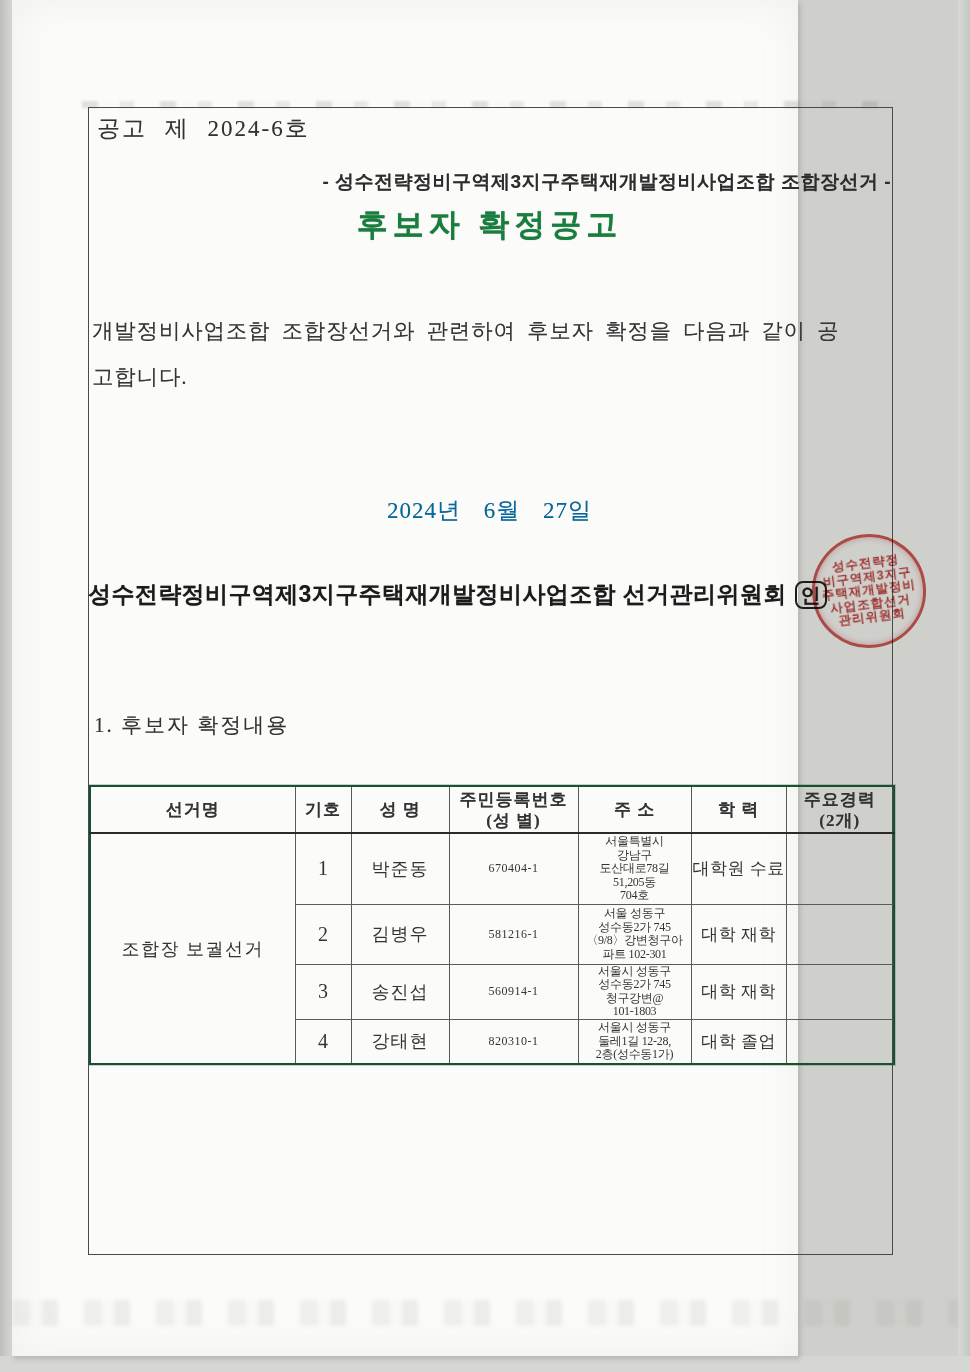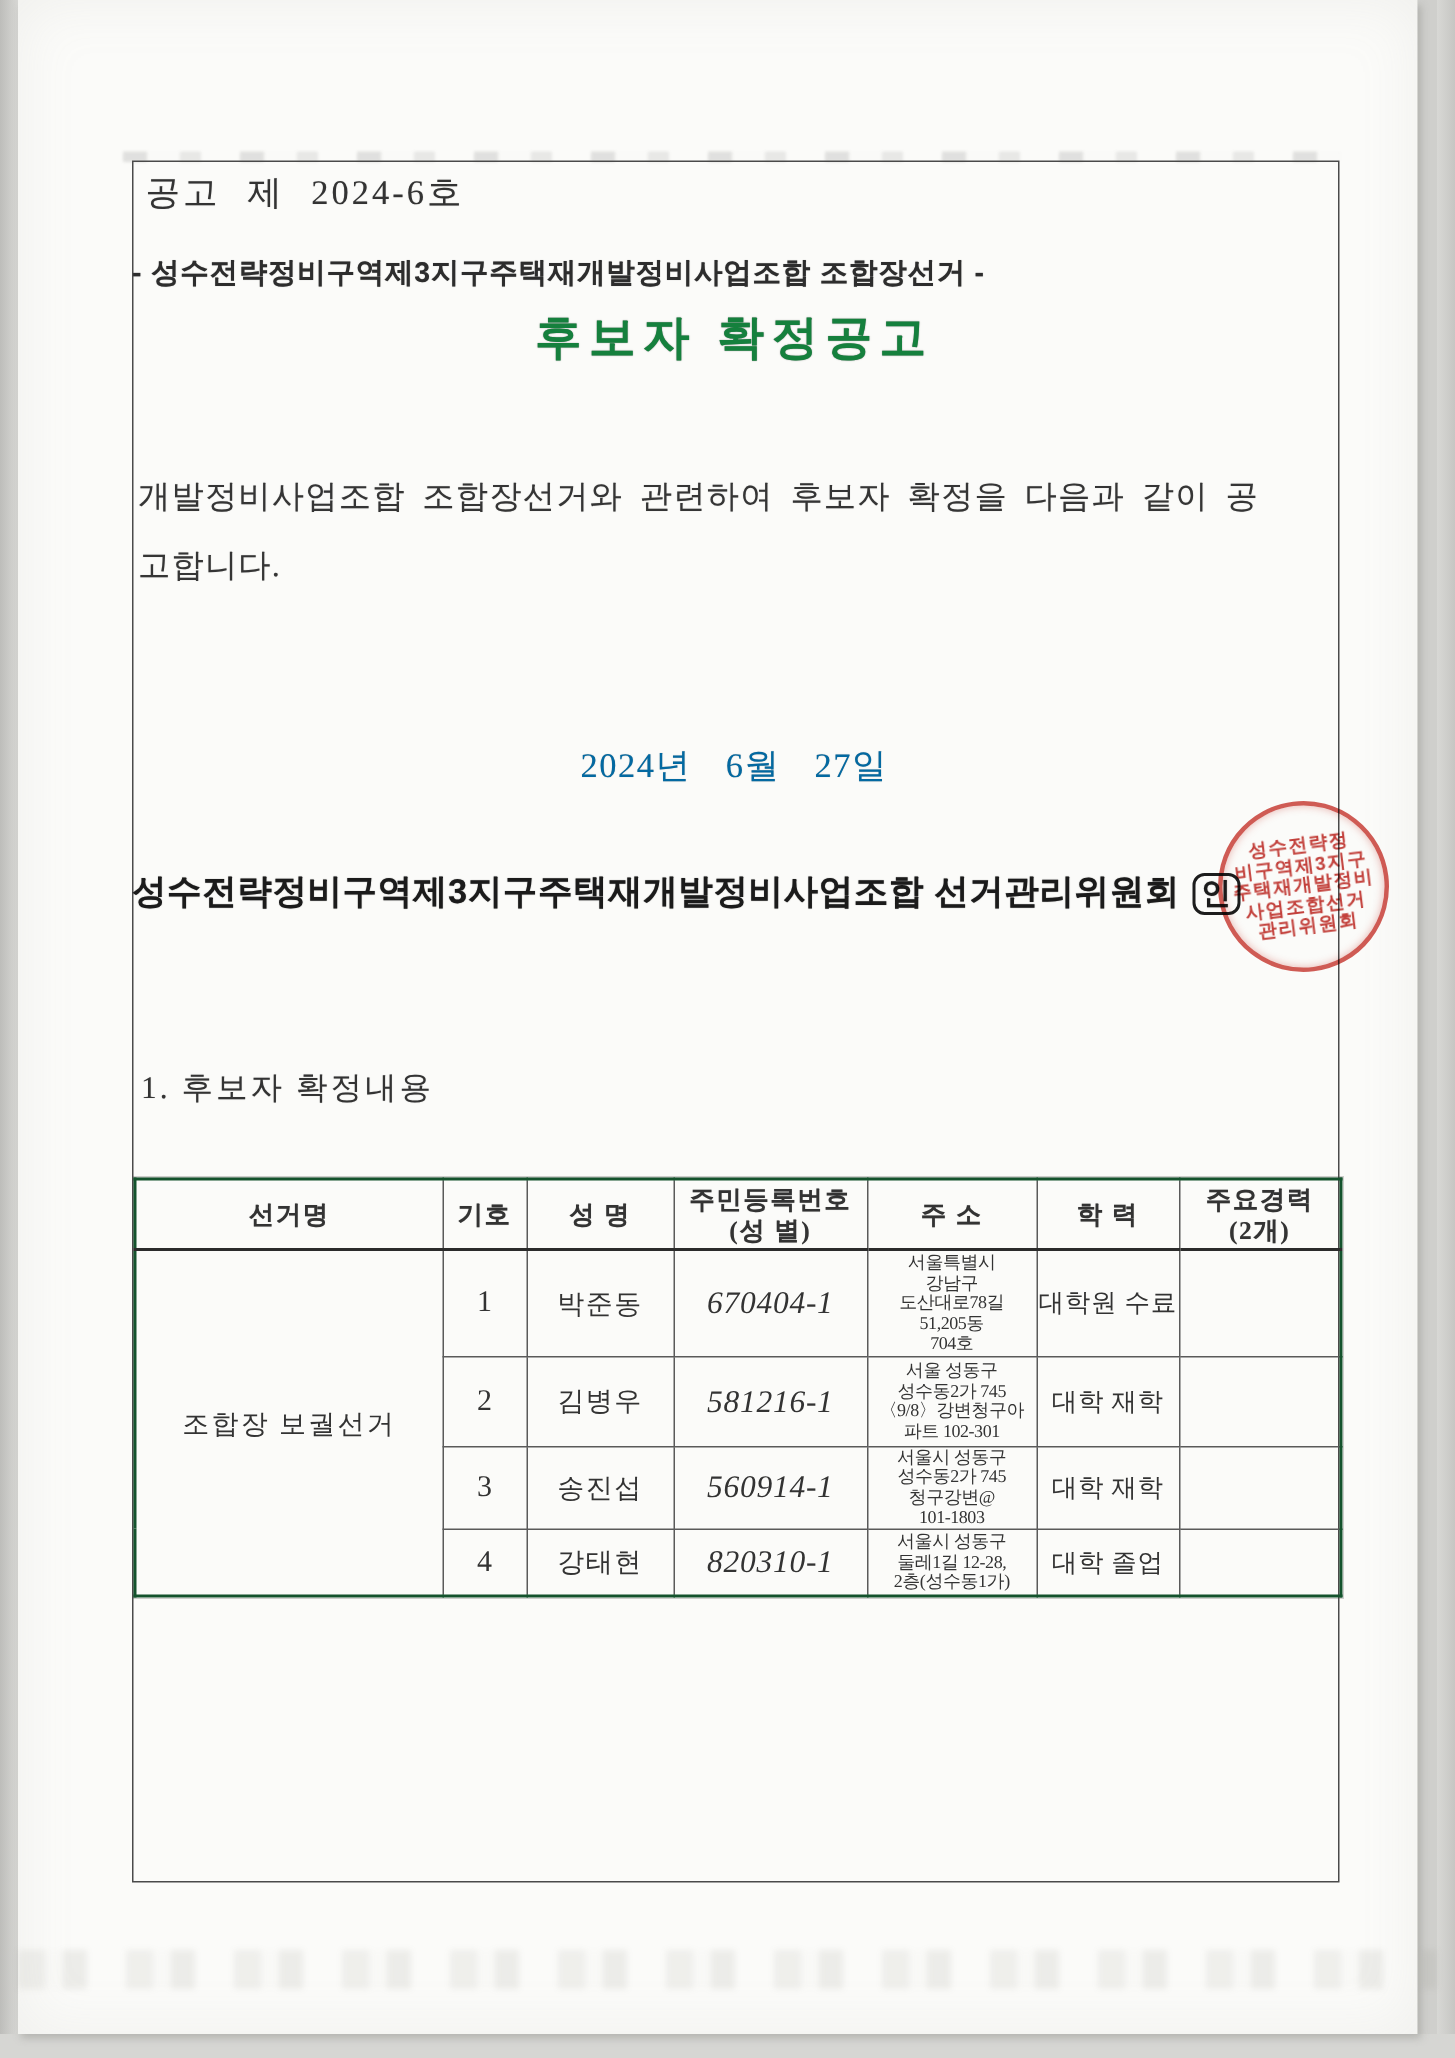--- a/index.html
+++ b/index.html
@@ -2,21 +2,21 @@
 <html><head>
 <meta charset="utf-8">
 <style>
   html,body{margin:0;padding:0;}
   body{
     width:970px;height:1372px;position:relative;overflow:hidden;
     background:#cfcfcc;
     font-family:"Liberation Serif","DejaVu Serif",serif;
   }
   .page{
-    position:absolute;left:12px;top:0;width:933px;height:1356px;
+    position:absolute;left:12px;top:0;width:786px;height:1356px;
     background:#fbfbf9;
     box-shadow:inset 0 0 40px rgba(160,160,150,.12), 2px 3px 5px rgba(120,120,115,.35);
   }
   .page-bottom-strip{
     position:absolute;left:0;top:1356px;width:970px;height:16px;
     background:#d6d6d3;
   }
   .doc-border{
     position:absolute;left:76px;top:107px;width:803px;height:1146px;
     border:1.6px solid #4a4a4a;
@@ -25,21 +25,21 @@
     position:absolute;left:70px;top:101px;width:812px;height:7px;
     background:repeating-linear-gradient(90deg,rgba(90,90,88,.30) 0 16px,rgba(90,90,88,.02) 16px 38px,rgba(90,90,88,.22) 38px 52px,transparent 52px 78px);
     filter:blur(1.2px);opacity:.55;
   }
   .doc-number{
     position:absolute;left:85px;top:113px;
     font-size:23px;color:#333;letter-spacing:2px;word-spacing:10px;
     text-shadow:0 0 .6px rgba(60,60,60,.4);
   }
   .subtitle{
-    position:absolute;left:76px;top:169px;width:803px;text-align:left;
+    position:absolute;left:76px;top:169px;width:803px;text-align:right;
     font-family:"Liberation Sans","DejaVu Sans",sans-serif;
     font-weight:700;font-size:19px;color:#2d2d2d;letter-spacing:.5px;
     text-shadow:0 0 .6px rgba(50,50,50,.45);
   }
   .title{
     position:absolute;left:76px;top:204px;width:803px;text-align:center;
     font-family:"Liberation Sans","DejaVu Sans",sans-serif;
     font-weight:800;font-size:31px;color:#15803d;letter-spacing:5px;
     text-shadow:0 0 .8px rgba(20,20,20,.55);
   }
@@ -99,21 +99,21 @@
   table.candidates thead th{
     font-size:17px;font-weight:700;letter-spacing:1px;
     white-space:pre-line;line-height:21px;
     border-bottom:2.5px solid #2b2b2b;
     text-shadow:0 0 .5px rgba(60,60,60,.4);
   }
   tr.hr{height:47px;} tr.r1{height:71px;} tr.r2{height:60px;} tr.r3{height:54px;} tr.r4{height:45px;}
   td.cell-election{font-size:18px;letter-spacing:1.5px;}
   td.cell-no{font-size:20px;}
   td.cell-name{font-size:18px;letter-spacing:1px;}
-  td.cell-reg{font-size:21px;letter-spacing:.5px;font-style:italic;}
+  td.cell-reg{font-size:12px;letter-spacing:.5px;}
   td.cell-addr{font-size:12px;line-height:13.5px;letter-spacing:-.3px;white-space:pre-line;color:#3c3c3c;}
   td.cell-edu{font-size:17px;letter-spacing:.5px;}
   td.cell-career{font-size:15px;}
   .bleed-through{
     position:absolute;left:0;top:1300px;width:946px;height:26px;
     background:repeating-linear-gradient(90deg,rgba(125,125,112,.20) 0 18px,rgba(125,125,112,.03) 18px 30px,rgba(125,125,112,.24) 30px 46px,transparent 46px 72px);
     filter:blur(2.2px);opacity:.5;
   }
   .edge-left{
     position:absolute;left:0;top:0;width:12px;height:1372px;

